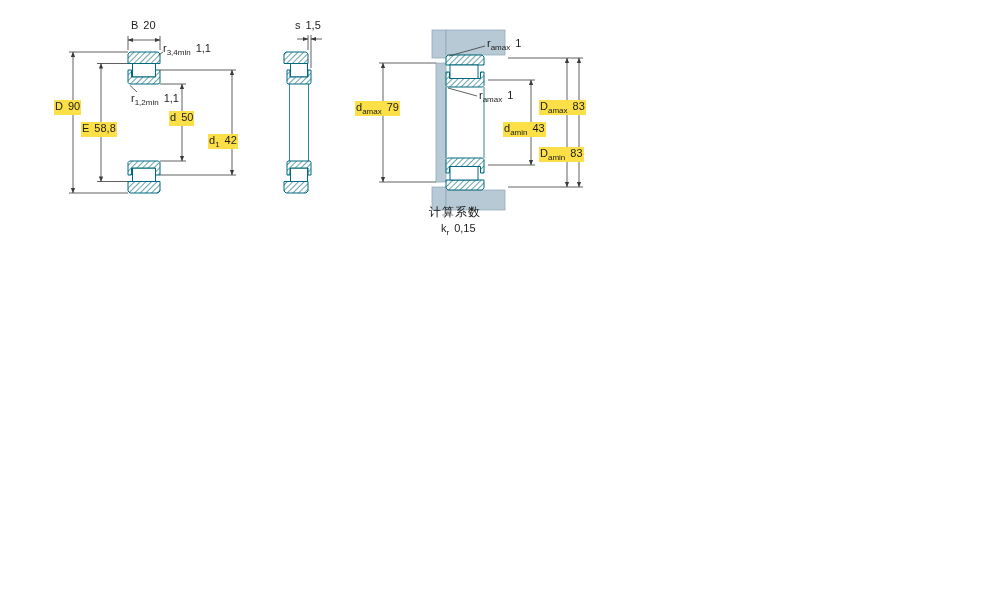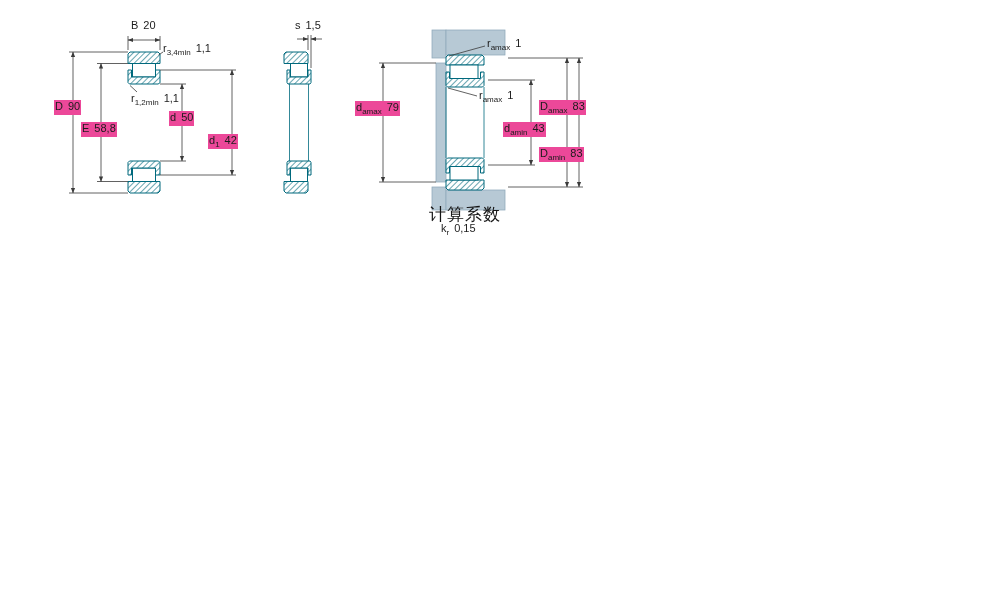--- a/index.html
+++ b/index.html
@@ -2,22 +2,22 @@
 <html><head>
 <meta charset="utf-8">
 <style>
   html,body{margin:0;padding:0;background:#fff;}
   #canvas{position:relative;width:864px;height:600px;background:#ffffff;
           font-family:"Liberation Sans",sans-serif;overflow:hidden;margin-left:27px;}
   #drawing-svg{position:absolute;left:0;top:0;}
   .lbl{position:absolute;font-size:11px;color:#1c1c1c;white-space:nowrap;line-height:1.1;}
   .lbl sub{font-size:8px;line-height:1;}
   .lbl .val{margin-left:5px;}
-  .bg{background:#ec4899;padding:0 1px;}
-  .cn{font-size:17px;color:#141414;letter-spacing:1px;}
+  .bg{background:#fde047;padding:0 1px;}
+  .cn{font-size:12px;color:#141414;letter-spacing:1px;}
 </style>
 </head>
 <body>
 
 <div id="canvas">
 
   <svg id="drawing-svg" width="1000" height="600" viewBox="0 0 1000 600">
     <defs>
       <pattern id="hatch" patternUnits="userSpaceOnUse" width="4" height="4" patternTransform="rotate(45)">
         <rect width="4" height="4" fill="#ffffff"></rect>

